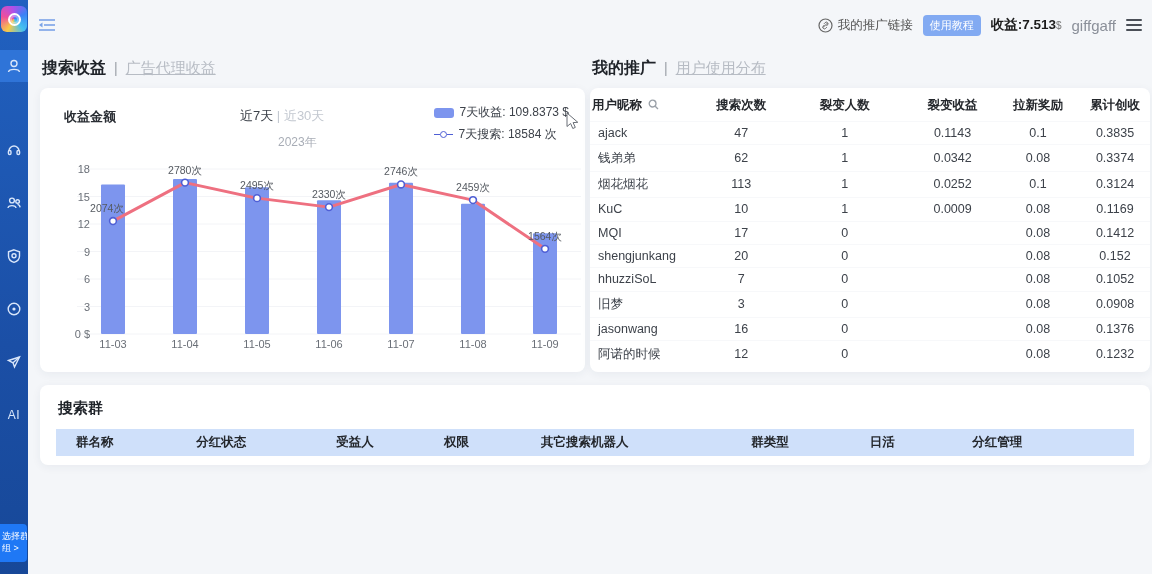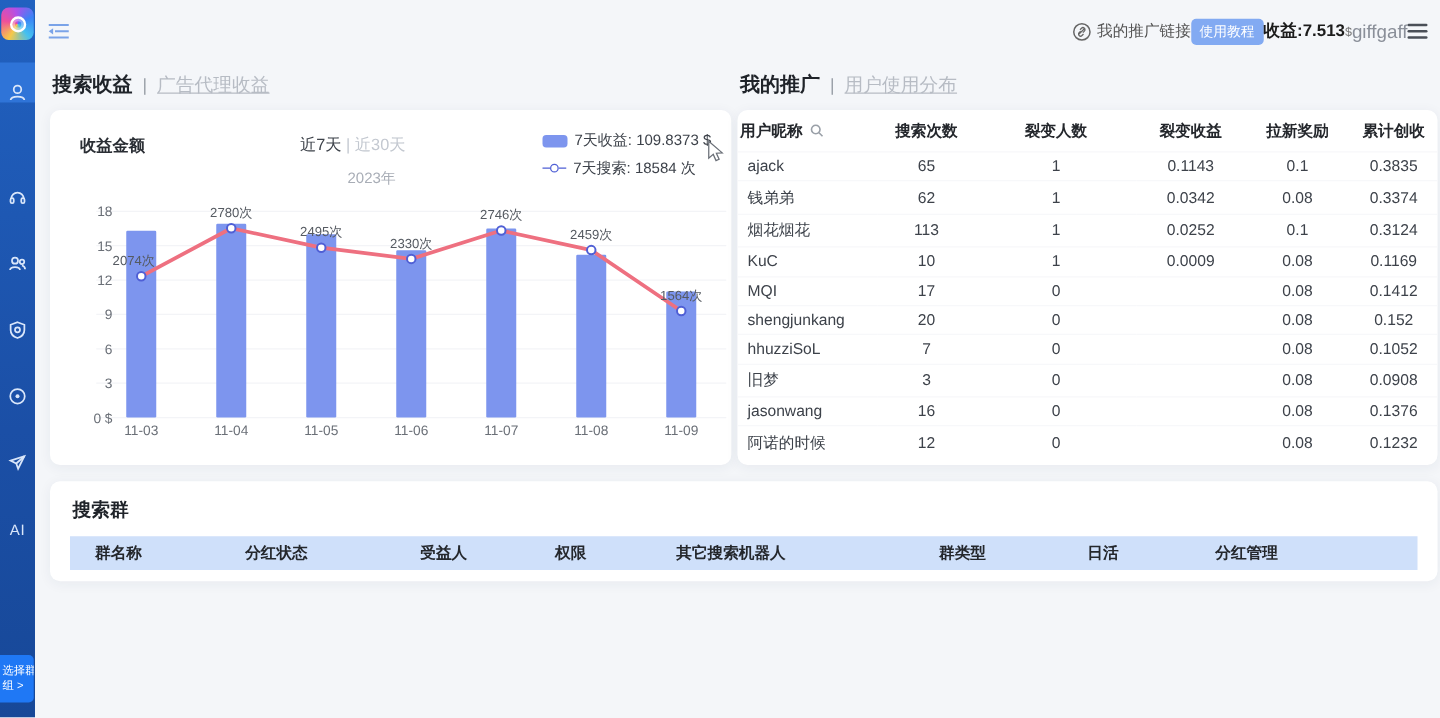--- a/index.html
+++ b/index.html
@@ -10,31 +10,31 @@
   }
   
   .sidebar { position:absolute; left:0; top:0; width:28px; height:574px;
     background:linear-gradient(180deg,#2161c0 0%,#1b4fa6 60%,#174898 100%); z-index:5; }
   .side-logo { position:absolute; left:1px; top:6px; width:26px; height:26px; border-radius:6px;
     background:conic-gradient(from 210deg,#f7c948,#ee4f9b,#b14fe9,#3b82f6,#44c0f0,#f7c948);
     display:flex; align-items:center; justify-content:center; }
   .side-logo .ring { width:13px; height:13px; border:2px solid #fff; border-radius:50%;
     box-shadow:inset 0 0 0 2px rgba(255,255,255,.35); }
   .side-item { position:absolute; left:0; width:28px; height:32px;
-    display:flex; align-items:flex-end; justify-content:center; cursor:pointer; }
+    display:flex; align-items:center; justify-content:center; cursor:pointer; }
   .side-item.sel { background:#2f74d8; }
   .side-item svg { stroke:#d9e6fa; fill:none; stroke-width:1.4; }
   .ai-text { color:#d9e6fa; font-size:12px; letter-spacing:0.5px; }
   .side-badge { position:absolute; left:0; bottom:12px; width:27px; height:38px;
     background:#1f78f5; border-radius:0 4px 4px 0; color:#fff; font-size:9px;
     line-height:12px; padding:6px 1px 0 2px; overflow:hidden; white-space:nowrap; cursor:pointer; z-index:6; }
   
   .topbar { position:absolute; left:28px; top:0; width:1124px; height:50px; }
   .collapse-ic { position:absolute; left:10px; top:17px; cursor:pointer; }
-  .top-right { position:absolute; right:10px; top:0; height:50px; display:flex; align-items:center; }
+  .top-right { position:absolute; right:10px; top:0; height:50px; display:flex; align-items:center; gap:10px; }
   .promo-link { display:flex; align-items:center; gap:5px; font-size:12.5px; color:#555; cursor:pointer; }
   .tut-badge { background:#82aaf2; color:#fff; font-size:11px; padding:3px 7px; border-radius:4px; cursor:pointer; }
   .revenue { font-size:13.5px; font-weight:bold; color:#1c1c1c; }
   .revenue .cur { font-size:10px; color:#777; font-weight:normal; }
   .uname { font-size:15px; color:#8a8f99; }
   .burger { width:16px; cursor:pointer; }
   .burger div { height:2px; background:#4a4f57; margin:3px 0; border-radius:1px; }
   
   .sec-title { position:absolute; display:flex; align-items:baseline; gap:8px; }
   .sec-title .main { font-size:16px; font-weight:bold; color:#1f2329; }
@@ -281,21 +281,21 @@
           <th>搜索次数</th>
           <th>裂变人数</th>
           <th>裂变收益</th>
           <th>拉新奖励</th>
           <th>累计创收</th>
         </tr>
       </thead>
     <tbody id="utable-body">
         <tr>
           <td class="name-link">ajack</td>
-          <td>65</td>
+          <td>47</td>
           <td class="fis-link">1</td>
           <td>0.1143</td>
           <td>0.1</td>
           <td>0.3835</td>
         </tr>
         <tr>
           <td class="name-link">钱弟弟</td>
           <td>62</td>
           <td class="fis-link">1</td>
           <td>0.0342</td>

